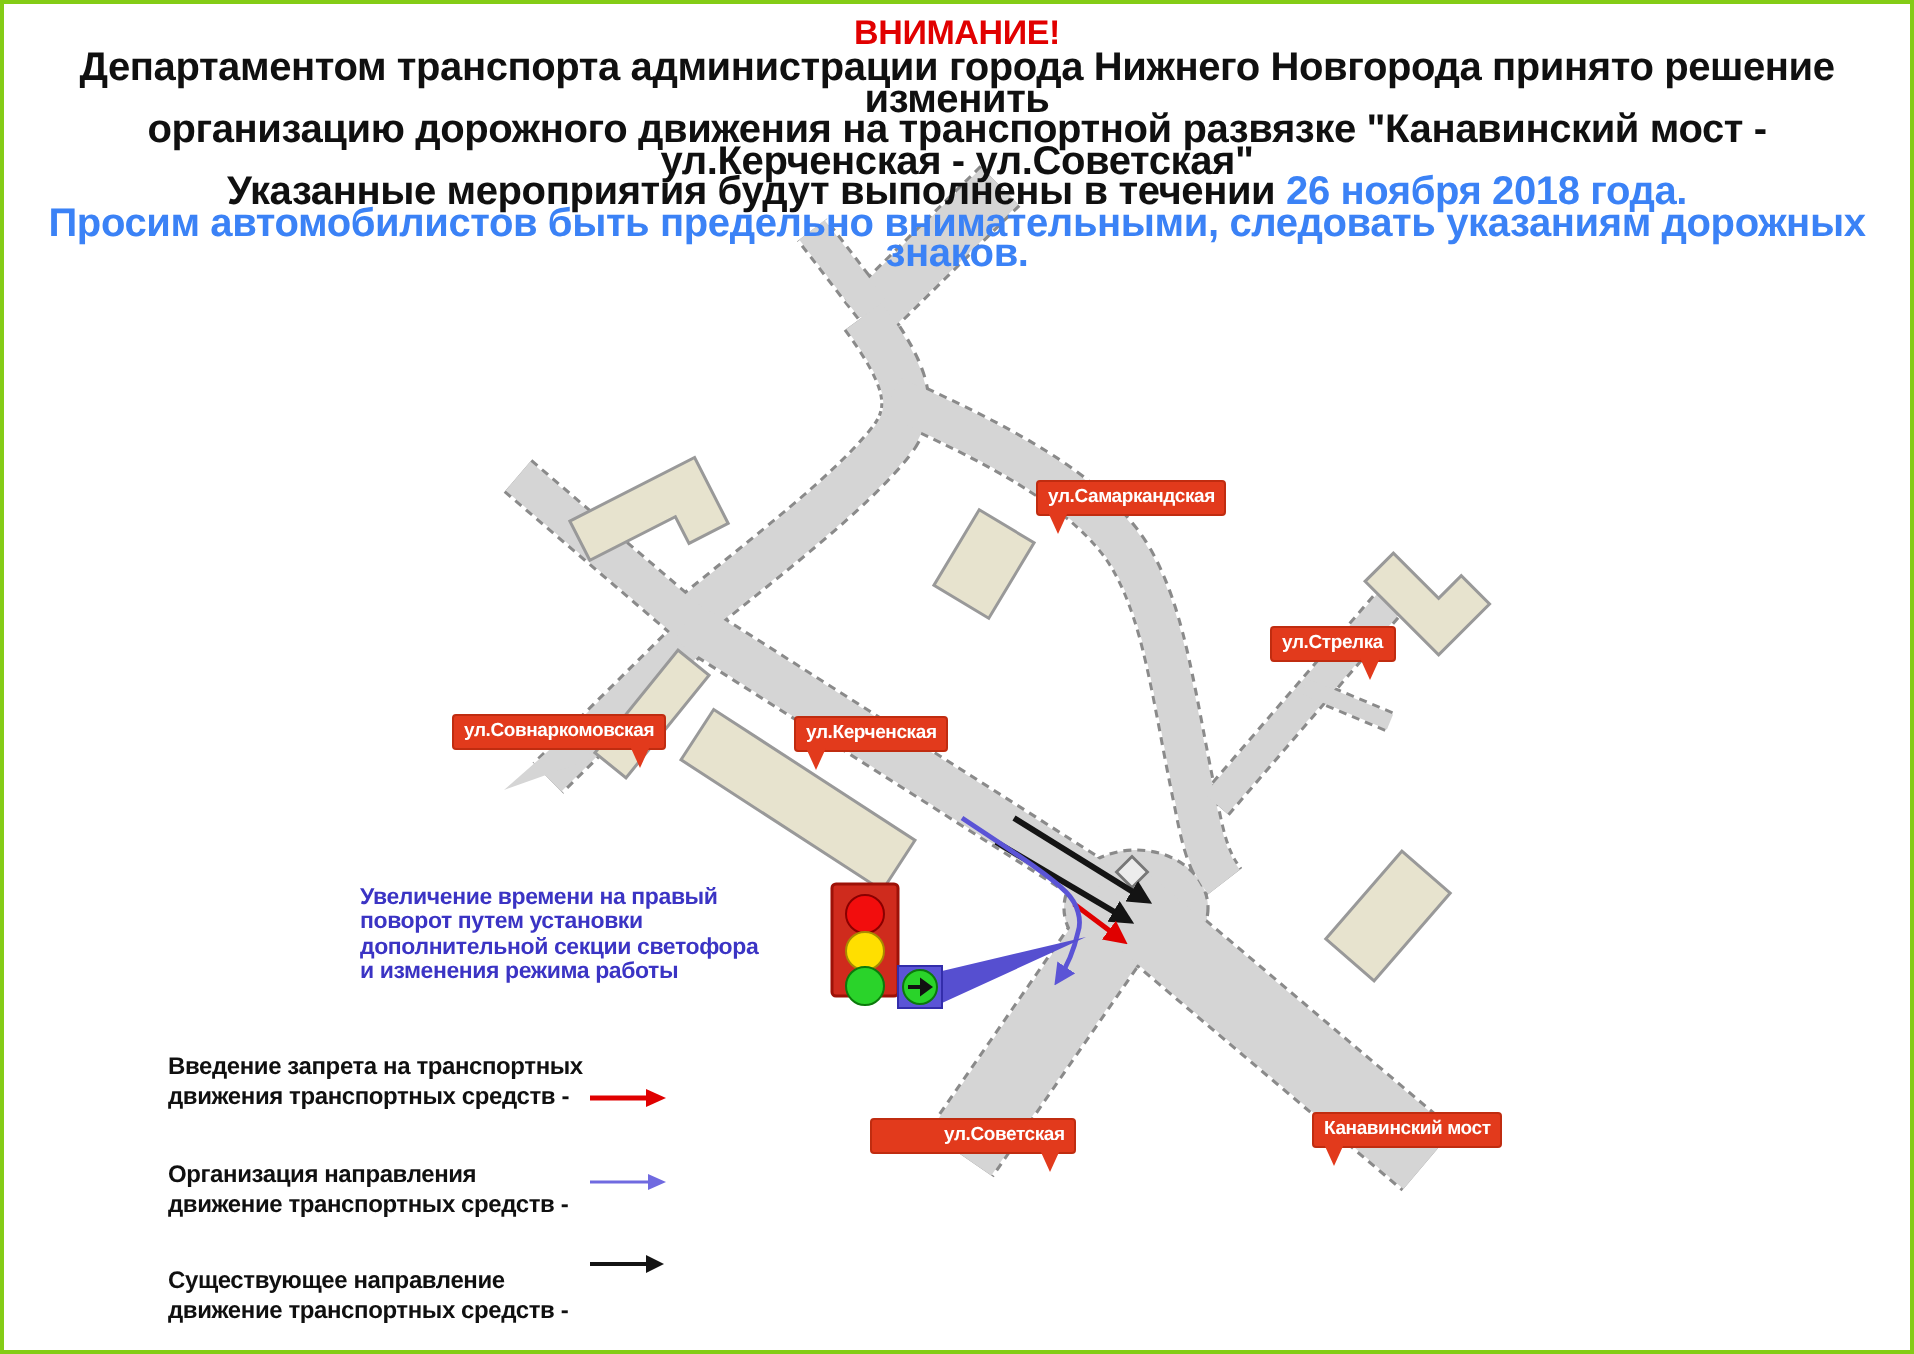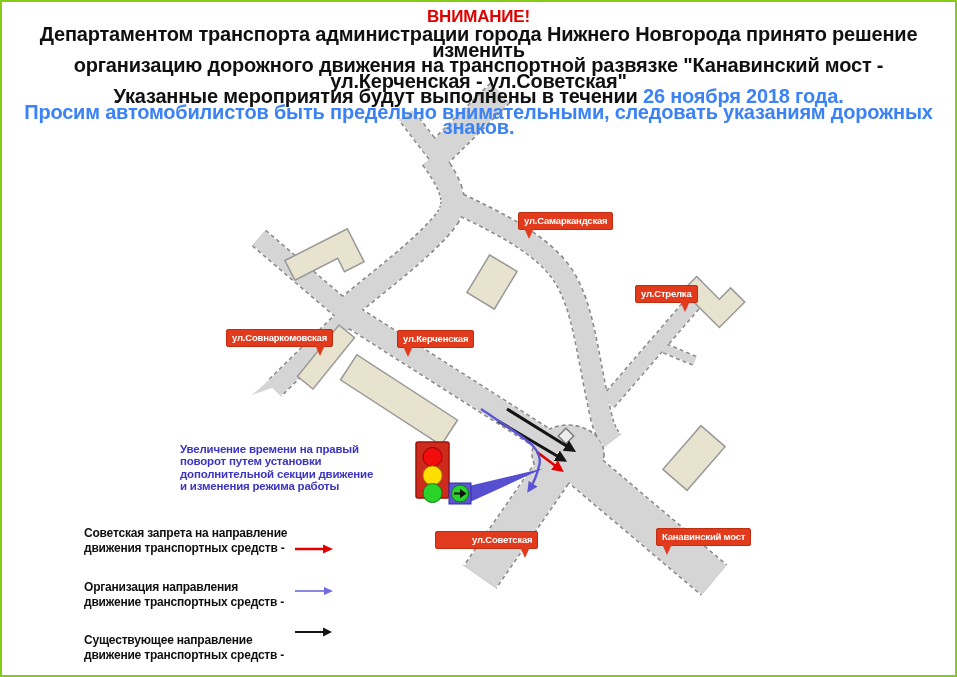--- a/index.html
+++ b/index.html
@@ -11,21 +11,21 @@
   
   .hdr{position:absolute;top:5px;left:0;width:100%;text-align:center;line-height:15.5px;letter-spacing:-0.2px;}
   .hdr .title{font-size:17px;color:#e10000;line-height:20px;}
   .hdr .ln{font-size:20px;color:#101010;}
   .hdr .red{color:#3b82f6;}
   
   .map-svg{position:absolute;left:0;top:0;width:957px;height:677px;}
   
   .badge{
     position:absolute;background:#e23a1c;color:#fff;font-size:9.5px;line-height:12px;
-    padding:2px 5px;border:1px solid #c02c10;border-radius:2px;letter-spacing:-0.2px;white-space:nowrap;
+    padding:2px 5px;border:1px solid #c02c10;border-radius:2px;letter-spacing:-0.2px;white-space:nowrap;margin-top:28px;
   }
   .badge .ptr{position:absolute;top:100%;width:0;height:0;margin-top:-1px;
     border-left:5px solid transparent;border-right:5px solid transparent;border-top:11px solid #e23a1c;}
   .ptr.pl{left:5px;} .ptr.pr{right:7px;}
   .b-samark{left:516px;top:210px;} .b-strelka{left:633px;top:283px;}
   .b-sovnark{left:224px;top:327px;} .b-kerch{left:395px;top:328px;}
   .b-sovet{left:433px;top:529px;padding-left:36px;} .b-kanav{left:654px;top:526px;}
   
   .annot{position:absolute;left:178px;top:441px;width:232px;text-align:left;
     color:#3b34c4;font-size:11.5px;line-height:12.4px;letter-spacing:-0.2px;}
@@ -131,26 +131,26 @@
   <div class="badge b-samark"><span>ул.Самаркандская</span><i class="ptr pl"></i></div>
   <div class="badge b-strelka"><span>ул.Стрелка</span><i class="ptr pr"></i></div>
   <div class="badge b-sovnark"><span>ул.Совнаркомовская</span><i class="ptr pr"></i></div>
   <div class="badge b-kerch"><span>ул.Керченская</span><i class="ptr pl"></i></div>
   <div class="badge b-sovet"><span>ул.Советская</span><i class="ptr pr"></i></div>
   <div class="badge b-kanav"><span>Канавинский мост</span><i class="ptr pl"></i></div>
 
   <div class="annot">
     <span>Увеличение времени на правый</span>
     <span>поворот путем установки</span>
-    <span>дополнительной секции движение</span>
+    <span>дополнительной секции светофора</span>
     <span>и изменения режима работы</span>
   </div>
 
   <div class="legend-item li-1">
-    <span>Советская запрета на направление</span>
+    <span>Введение запрета на транспортных</span>
     <span>движения транспортных средств -</span>
   </div>
   <svg class="legend-arrow la-1" width="40" height="12" viewBox="0 0 40 12">
     <line x1="1" y1="6" x2="30" y2="6" stroke="#e00000" stroke-width="2.5"></line>
       <polygon points="29,1.5 39,6 29,10.5" fill="#e00000"></polygon>
   </svg>
 
   <div class="legend-item li-2">
     <span>Организация направления</span>
     <span>движение транспортных средств -</span>

